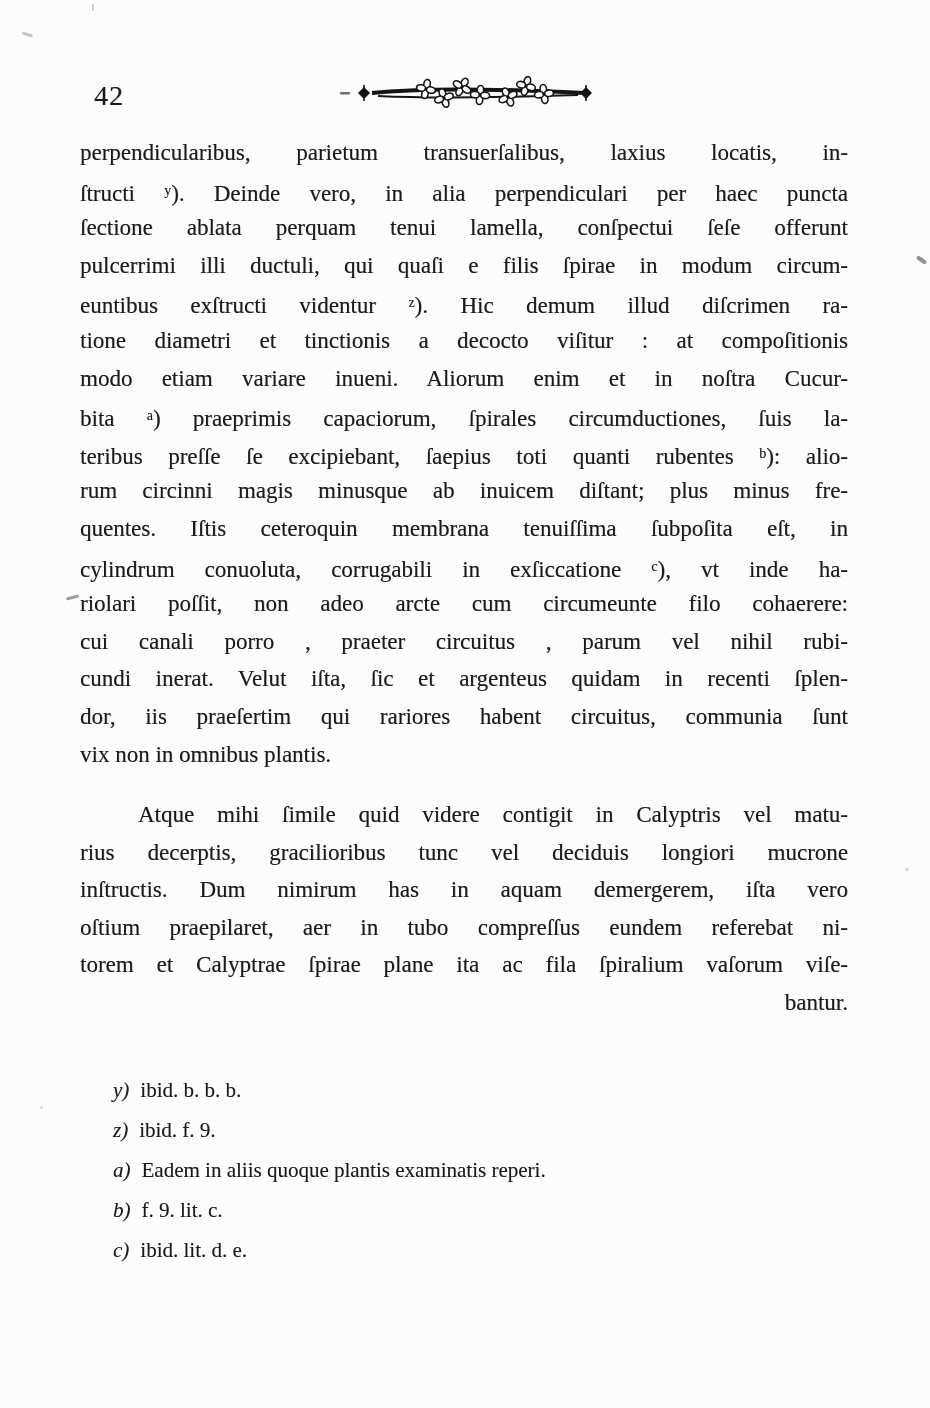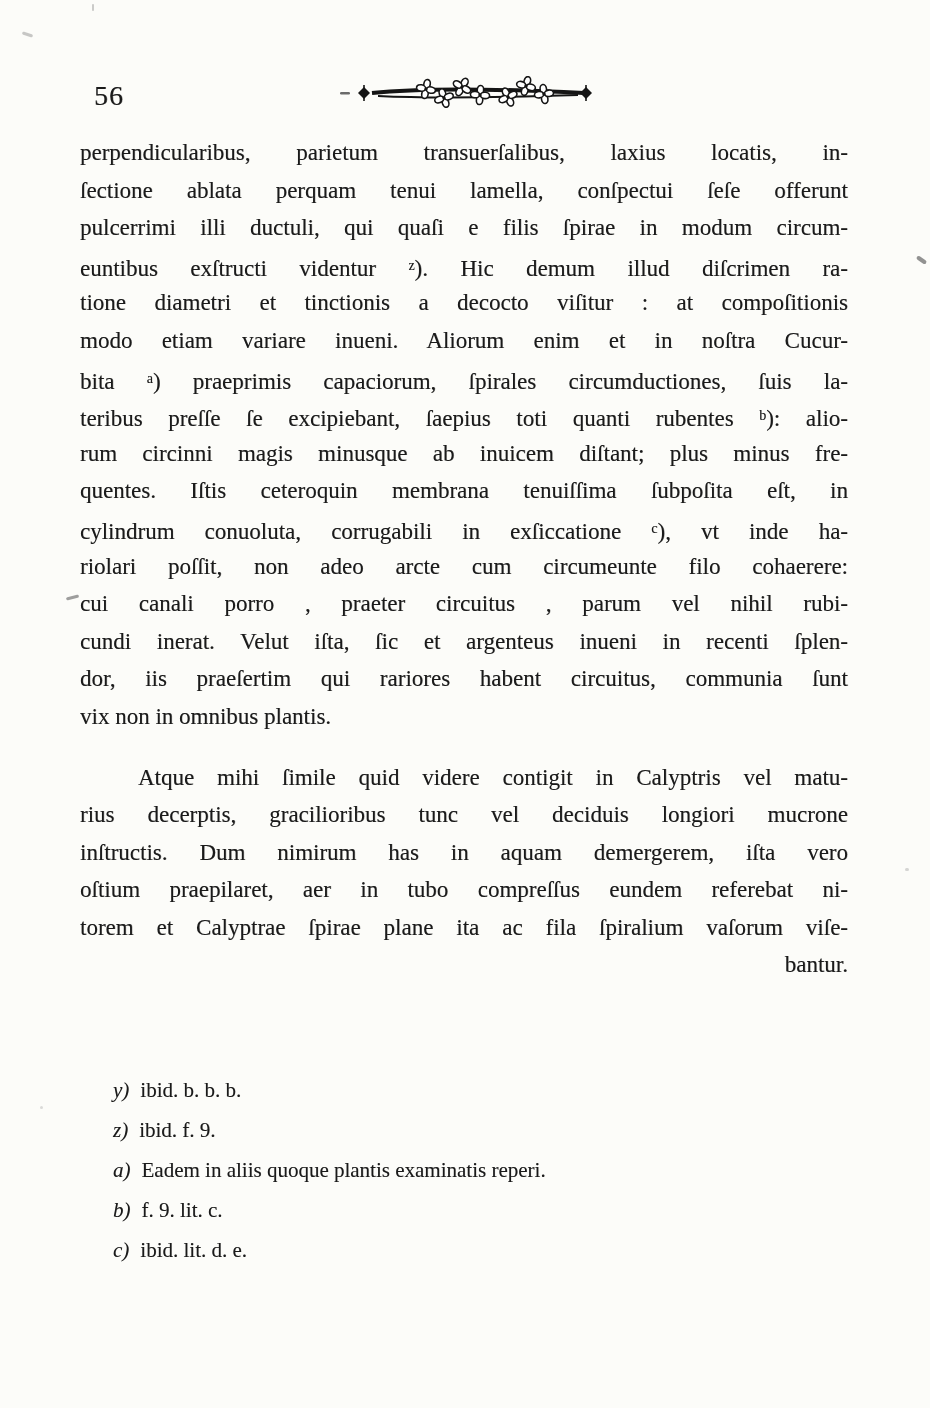--- a/index.html
+++ b/index.html
@@ -41,21 +41,21 @@
   .speck.s3{left:916px;top:258px;width:11px;height:4px;transform:rotate(35deg);background:#777;opacity:.8;}
   .speck.s4{left:66px;top:596px;width:13px;height:3px;transform:rotate(-14deg);background:#8d8d8d;opacity:.85;}
   .speck.s5{left:905px;top:868px;width:4px;height:3px;opacity:.4;}
   .speck.s6{left:40px;top:1106px;width:3px;height:3px;opacity:.35;}
 </style>
 </head>
 <body>
 
 <div class="page">
 
-  <div class="page-number">56</div>
+  <div class="page-number">42</div>
 
   <div class="ornament">
     <svg width="255" height="36" viewBox="0 0 255 36" xmlns="http://www.w3.org/2000/svg">
       <defs>
         <g id="flower">
           <ellipse cx="0" cy="-5" rx="3.2" ry="4.6" fill="#fff" stroke="#151515" stroke-width="1.6"></ellipse>
           <ellipse cx="0" cy="5" rx="3.2" ry="4.6" fill="#fff" stroke="#151515" stroke-width="1.6"></ellipse>
           <ellipse cx="-5" cy="0" rx="4.6" ry="3.2" fill="#fff" stroke="#151515" stroke-width="1.6"></ellipse>
           <ellipse cx="5" cy="0" rx="4.6" ry="3.2" fill="#fff" stroke="#151515" stroke-width="1.6"></ellipse>
           <circle cx="0" cy="0" r="1.6" fill="#151515"></circle>
@@ -74,33 +74,34 @@
       <use href="#flower" transform="translate(142,19) rotate(5)"></use>
       <use href="#flower" transform="translate(170,21) rotate(-25)"></use>
       <use href="#flower" transform="translate(188,10) rotate(15)"></use>
       <use href="#flower" transform="translate(206,18) rotate(-8)"></use>
     </svg>
   </div>
 
   <div id="body-text" class="body-text">
       <div class="para">
         <div class="line just"><span>perpendicularibus, parietum transuerſalibus, laxius locatis, in-</span></div>
+        <div class="line just"><span>ſtructi </span><span class="sup">y</span><span>). Deinde vero, in alia perpendiculari per haec puncta</span></div>
         <div class="line just"><span>ſectione ablata perquam tenui lamella, conſpectui ſeſe offerunt</span></div>
         <div class="line just"><span>pulcerrimi illi ductuli, qui quaſi e filis ſpirae in modum circum-</span></div>
         <div class="line just"><span>euntibus exſtructi videntur </span><span class="sup">z</span><span>). Hic demum illud diſcrimen ra-</span></div>
         <div class="line just"><span>tione diametri et tinctionis a decocto viſitur : at compoſitionis</span></div>
         <div class="line just"><span>modo etiam variare inueni. Aliorum enim et in noſtra Cucur-</span></div>
         <div class="line just"><span>bita </span><span class="sup">a</span><span>) praeprimis capaciorum, ſpirales circumductiones, ſuis la-</span></div>
         <div class="line just"><span>teribus preſſe ſe excipiebant, ſaepius toti quanti rubentes </span><span class="sup">b</span><span>): alio-</span></div>
         <div class="line just"><span>rum circinni magis minusque ab inuicem diſtant; plus minus fre-</span></div>
         <div class="line just"><span>quentes. Iſtis ceteroquin membrana tenuiſſima ſubpoſita eſt, in</span></div>
         <div class="line just"><span>cylindrum conuoluta, corrugabili in exſiccatione </span><span class="sup">c</span><span>), vt inde ha-</span></div>
         <div class="line just"><span>riolari poſſit, non adeo arcte cum circumeunte filo cohaerere:</span></div>
         <div class="line just"><span>cui canali porro , praeter circuitus , parum vel nihil rubi-</span></div>
-        <div class="line just"><span>cundi inerat. Velut iſta, ſic et argenteus inueni in recenti ſplen-</span></div>
+        <div class="line just"><span>cundi inerat. Velut iſta, ſic et argenteus quidam in recenti ſplen-</span></div>
         <div class="line just"><span>dor, iis praeſertim qui rariores habent circuitus, communia ſunt</span></div>
         <div class="line"><span>vix non in omnibus plantis.</span></div>
       </div>
       <div class="para">
         <div class="line just indent"><span>Atque mihi ſimile quid videre contigit in Calyptris vel matu-</span></div>
         <div class="line just"><span>rius decerptis, gracilioribus tunc vel deciduis longiori mucrone</span></div>
         <div class="line just"><span>inſtructis. Dum nimirum has in aquam demergerem, iſta vero</span></div>
         <div class="line just"><span>oſtium praepilaret, aer in tubo compreſſus eundem referebat ni-</span></div>
         <div class="line just"><span>torem et Calyptrae ſpirae plane ita ac fila ſpiralium vaſorum viſe-</span></div>
         <div class="line right"><span>bantur.</span></div>

